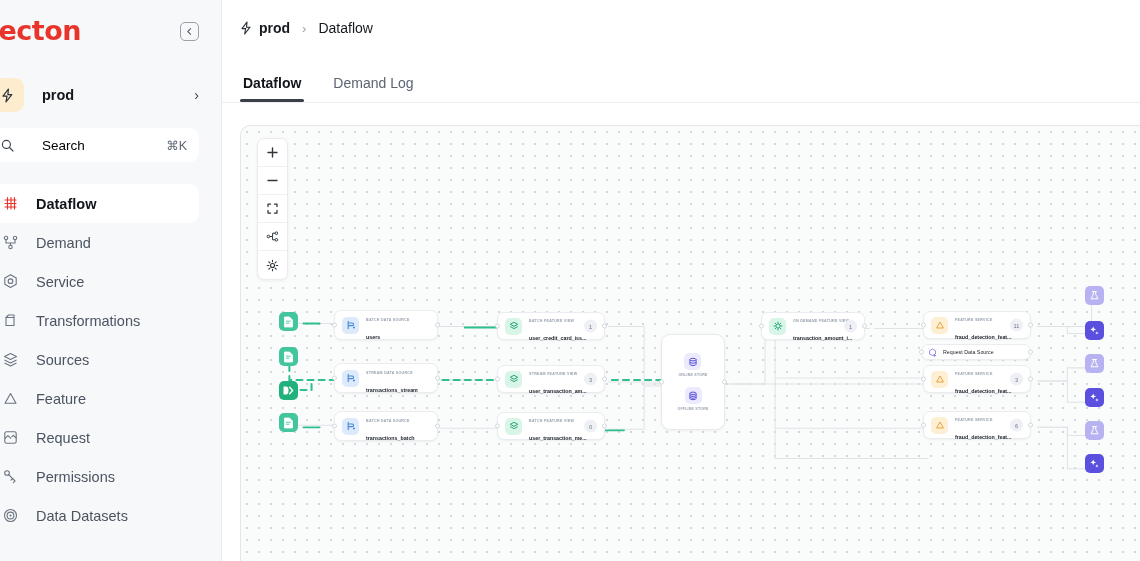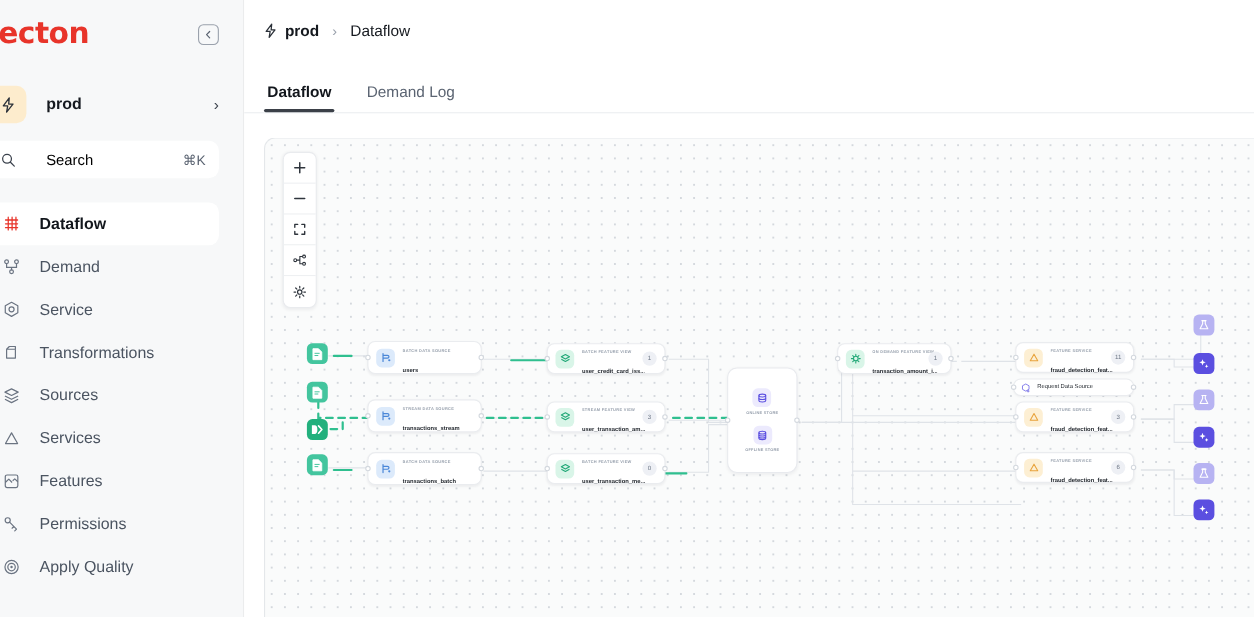--- a/index.html
+++ b/index.html
@@ -271,52 +271,52 @@
         </span>
         <span class="nav-label">Sources</span>
       </div>
 
       <div class="nav-item">
         <span class="nav-ico">
           <svg width="17" height="17" viewBox="0 0 17 17">
             <path d="M8.5 3.5 L14 13.2 H3 Z" fill="none" stroke="#6b7482" stroke-width="1.1" stroke-linejoin="round"></path>
           </svg>
         </span>
-        <span class="nav-label">Services</span>
+        <span class="nav-label">Feature</span>
       </div>
 
       <div class="nav-item">
         <span class="nav-ico">
           <svg width="17" height="17" viewBox="0 0 17 17">
             <rect x="2.8" y="2.8" width="11.4" height="11.4" rx="1.6" fill="none" stroke="#6b7482" stroke-width="1.1"></rect>
             <path d="M2.8 9.6 L6 6.6 L9 9.6 M9.5 8 L11.4 6.3 L14.2 9" fill="none" stroke="#6b7482" stroke-width="1.1" stroke-linejoin="round"></path>
           </svg>
         </span>
-        <span class="nav-label">Features</span>
+        <span class="nav-label">Request</span>
       </div>
 
       <div class="nav-item">
         <span class="nav-ico">
           <svg width="17" height="17" viewBox="0 0 17 17">
             <circle cx="5" cy="5" r="2.3" fill="none" stroke="#6b7482" stroke-width="1.1"></circle>
             <path d="M6.7 6.7 L13 13 M10.6 10.6 L9 12.2 M13 13 L11.4 14.6" fill="none" stroke="#6b7482" stroke-width="1.1" stroke-linecap="round"></path>
           </svg>
         </span>
         <span class="nav-label">Permissions</span>
       </div>
 
       <div class="nav-item">
         <span class="nav-ico">
           <svg width="17" height="17" viewBox="0 0 17 17">
             <circle cx="8.5" cy="8.5" r="6" fill="none" stroke="#6b7482" stroke-width="1.1"></circle>
             <circle cx="8.5" cy="8.5" r="3.4" fill="none" stroke="#6b7482" stroke-width="1.1"></circle>
             <circle cx="8.5" cy="8.5" r="1.1" fill="#6b7482"></circle>
           </svg>
         </span>
-        <span class="nav-label">Apply Quality</span>
+        <span class="nav-label">Data Datasets</span>
       </div>
 
     </div>
   </div>
 
   <div class="main">
 
     <div class="crumb">
       <div class="crumb-env">
         <svg width="12" height="14" viewBox="0 0 12 14">

